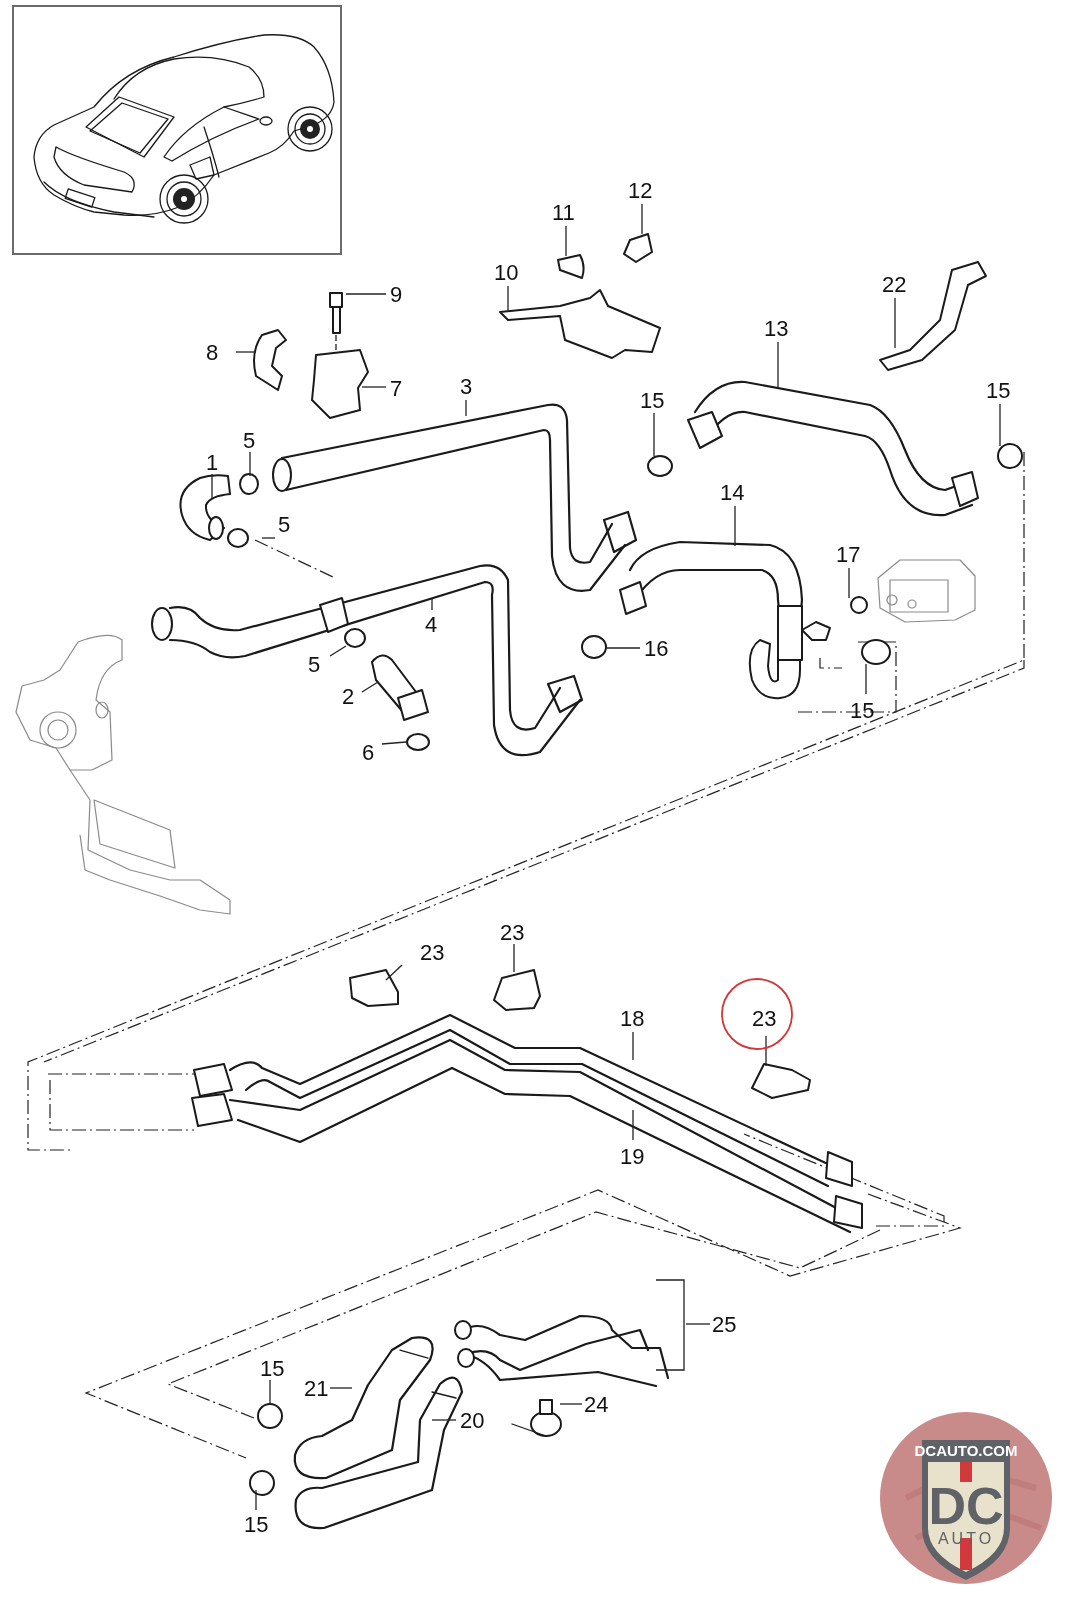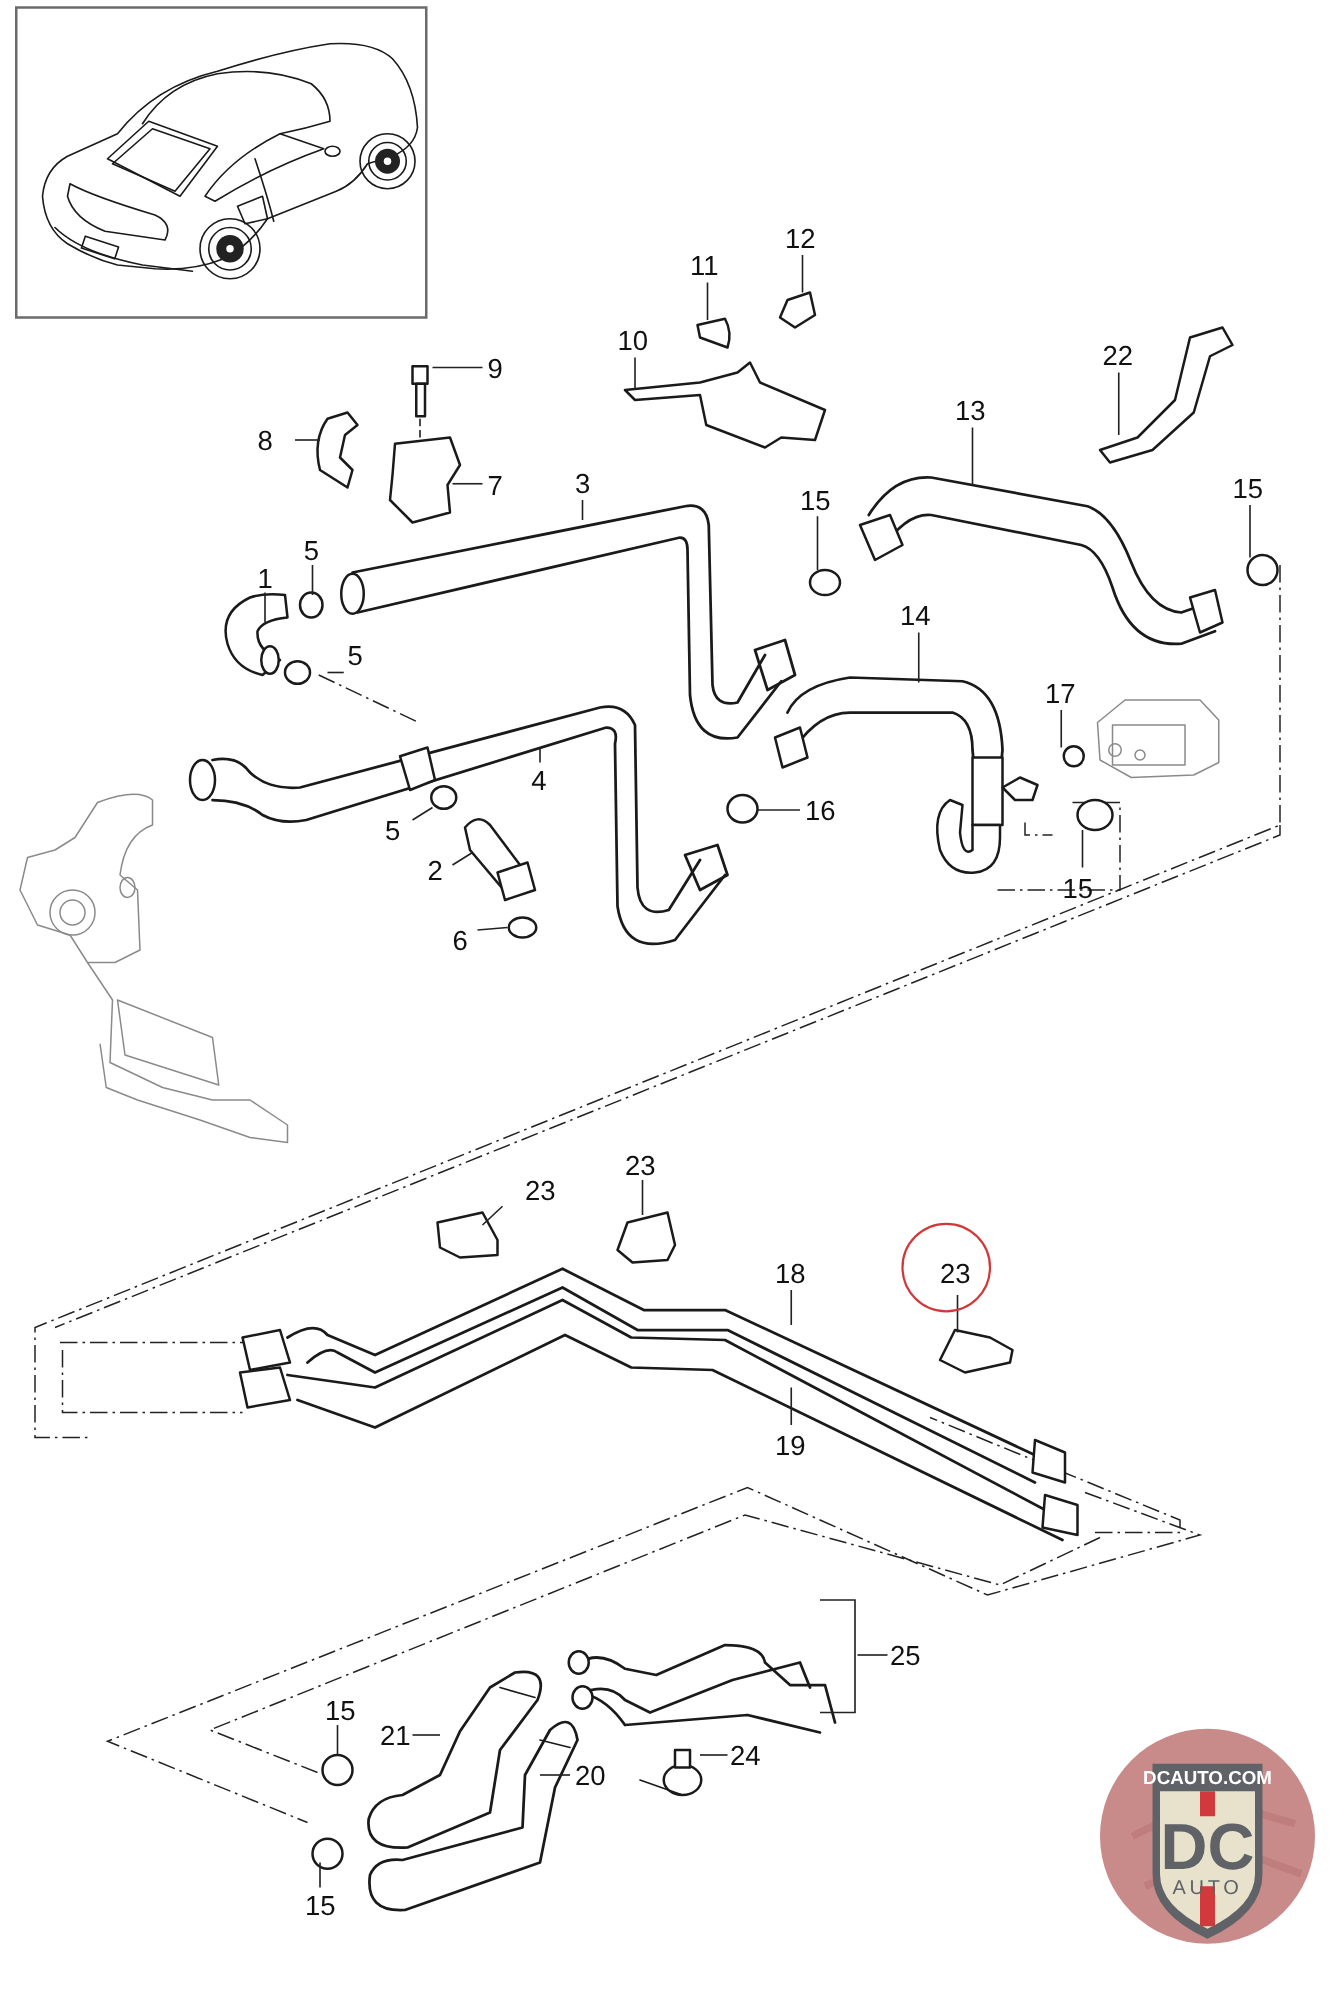--- a/index.html
+++ b/index.html
@@ -6,21 +6,21 @@
     body { width: 1067px; height: 1600px; position: relative; overflow: hidden; font-family: "Liberation Sans", sans-serif; }
     #diagram { position: absolute; left: 0; top: 0; width: 1067px; height: 1600px; }
     .ln { fill: none; stroke: #1a1a1a; stroke-width: 2.2; stroke-linejoin: round; stroke-linecap: round; }
     .ln-thin { fill: none; stroke: #1a1a1a; stroke-width: 1.3; stroke-linejoin: round; stroke-linecap: round; }
     .ln-grey { fill: none; stroke: #8a8a8a; stroke-width: 1.2; stroke-linejoin: round; }
     .part-fill { fill: #ffffff; stroke: #1a1a1a; stroke-width: 2; stroke-linejoin: round; }
     .dash { fill: none; stroke: #222; stroke-width: 1.2; stroke-dasharray: 14 4 2 4; }
     .leader { stroke: #222; stroke-width: 1.3; fill: none; }
     .callout { font-family: "Liberation Sans", sans-serif; font-size: 22px; fill: #111; }
     #inset { position: absolute; left: 12px; top: 5px; width: 330px; height: 250px; border: 2px solid #6b6b6b; background: #fff; box-sizing: border-box; }
-    #logo { position: absolute; left: 866px; top: 1369px; width: 200px; height: 200px; }
+    #logo { position: absolute; left: 866px; top: 1398px; width: 200px; height: 200px; }
   </style>
 </head>
 <body>
 
 <div id="inset">
   <svg width="326" height="246" viewBox="0 0 326 246">
     <g class="ln-thin">
 
       <path d="M20 150 Q22 128 40 118 L80 100 Q110 62 160 50 Q210 34 250 28 Q285 26 300 40 Q318 60 320 95 Q318 110 300 118 L280 124 Q270 140 255 146 L200 168 Q185 190 165 200 Q140 210 110 208 L80 205 Q60 200 40 188 Q22 176 20 150 Z"></path>
 

